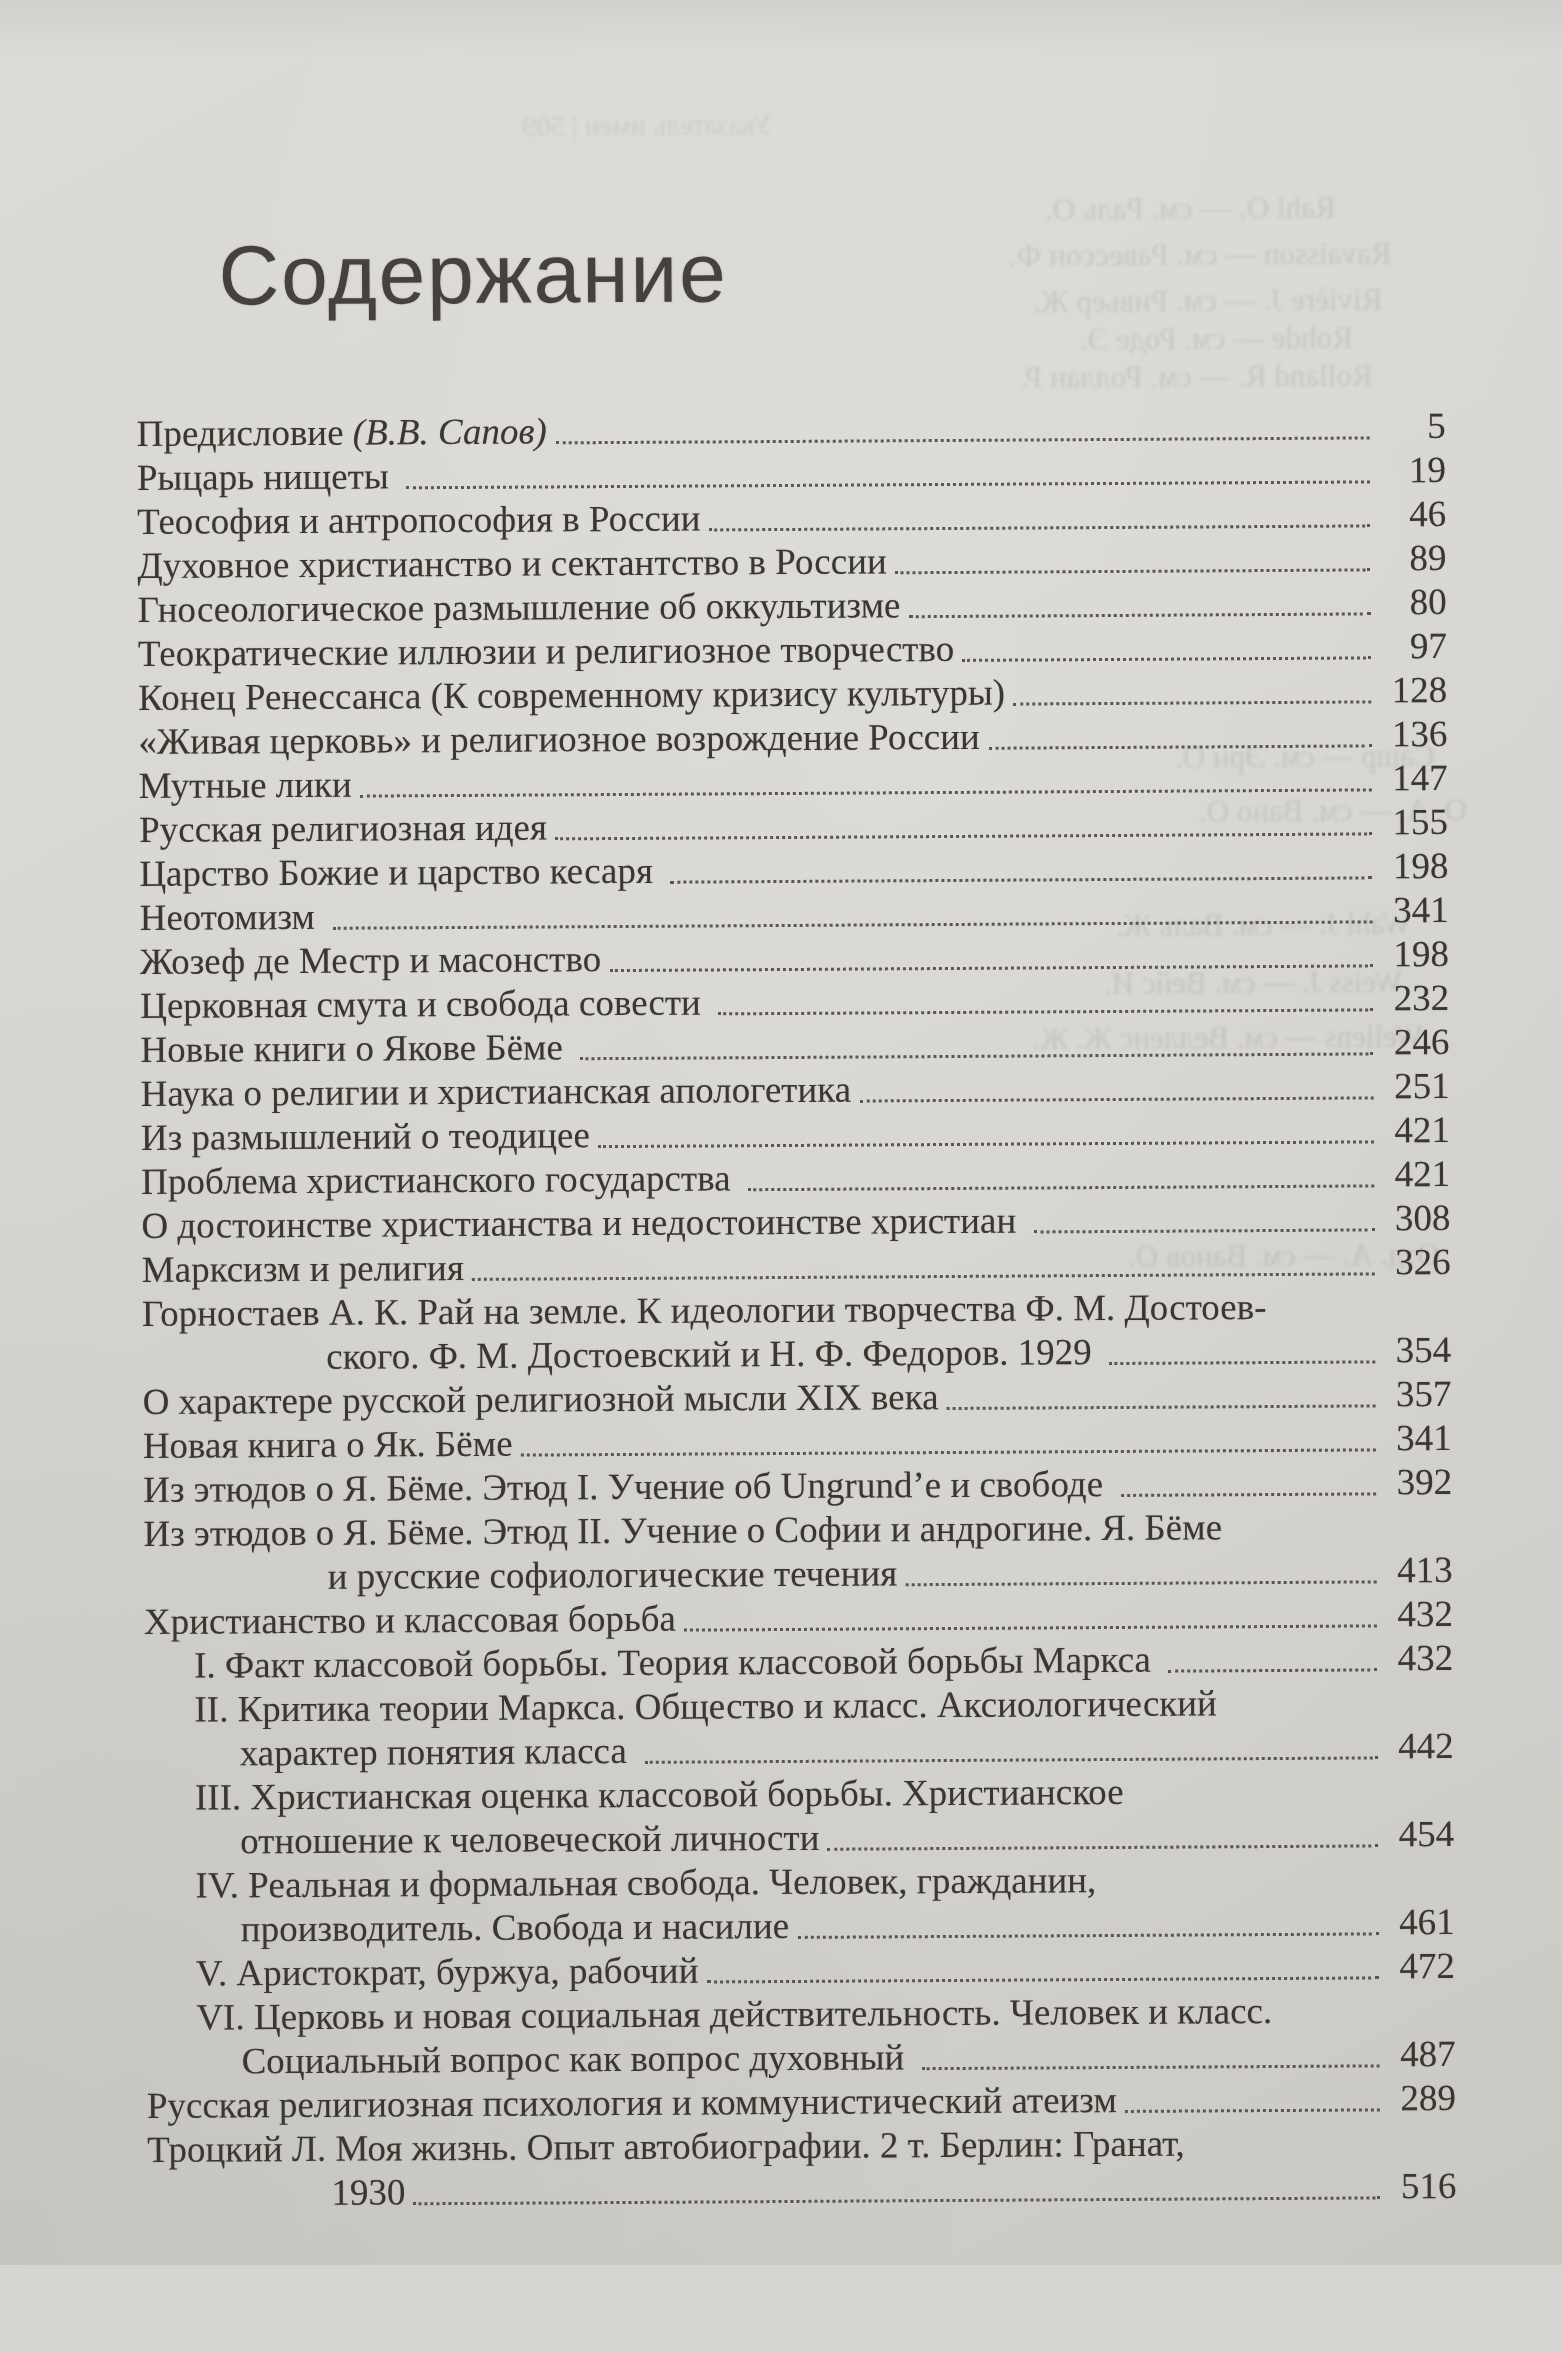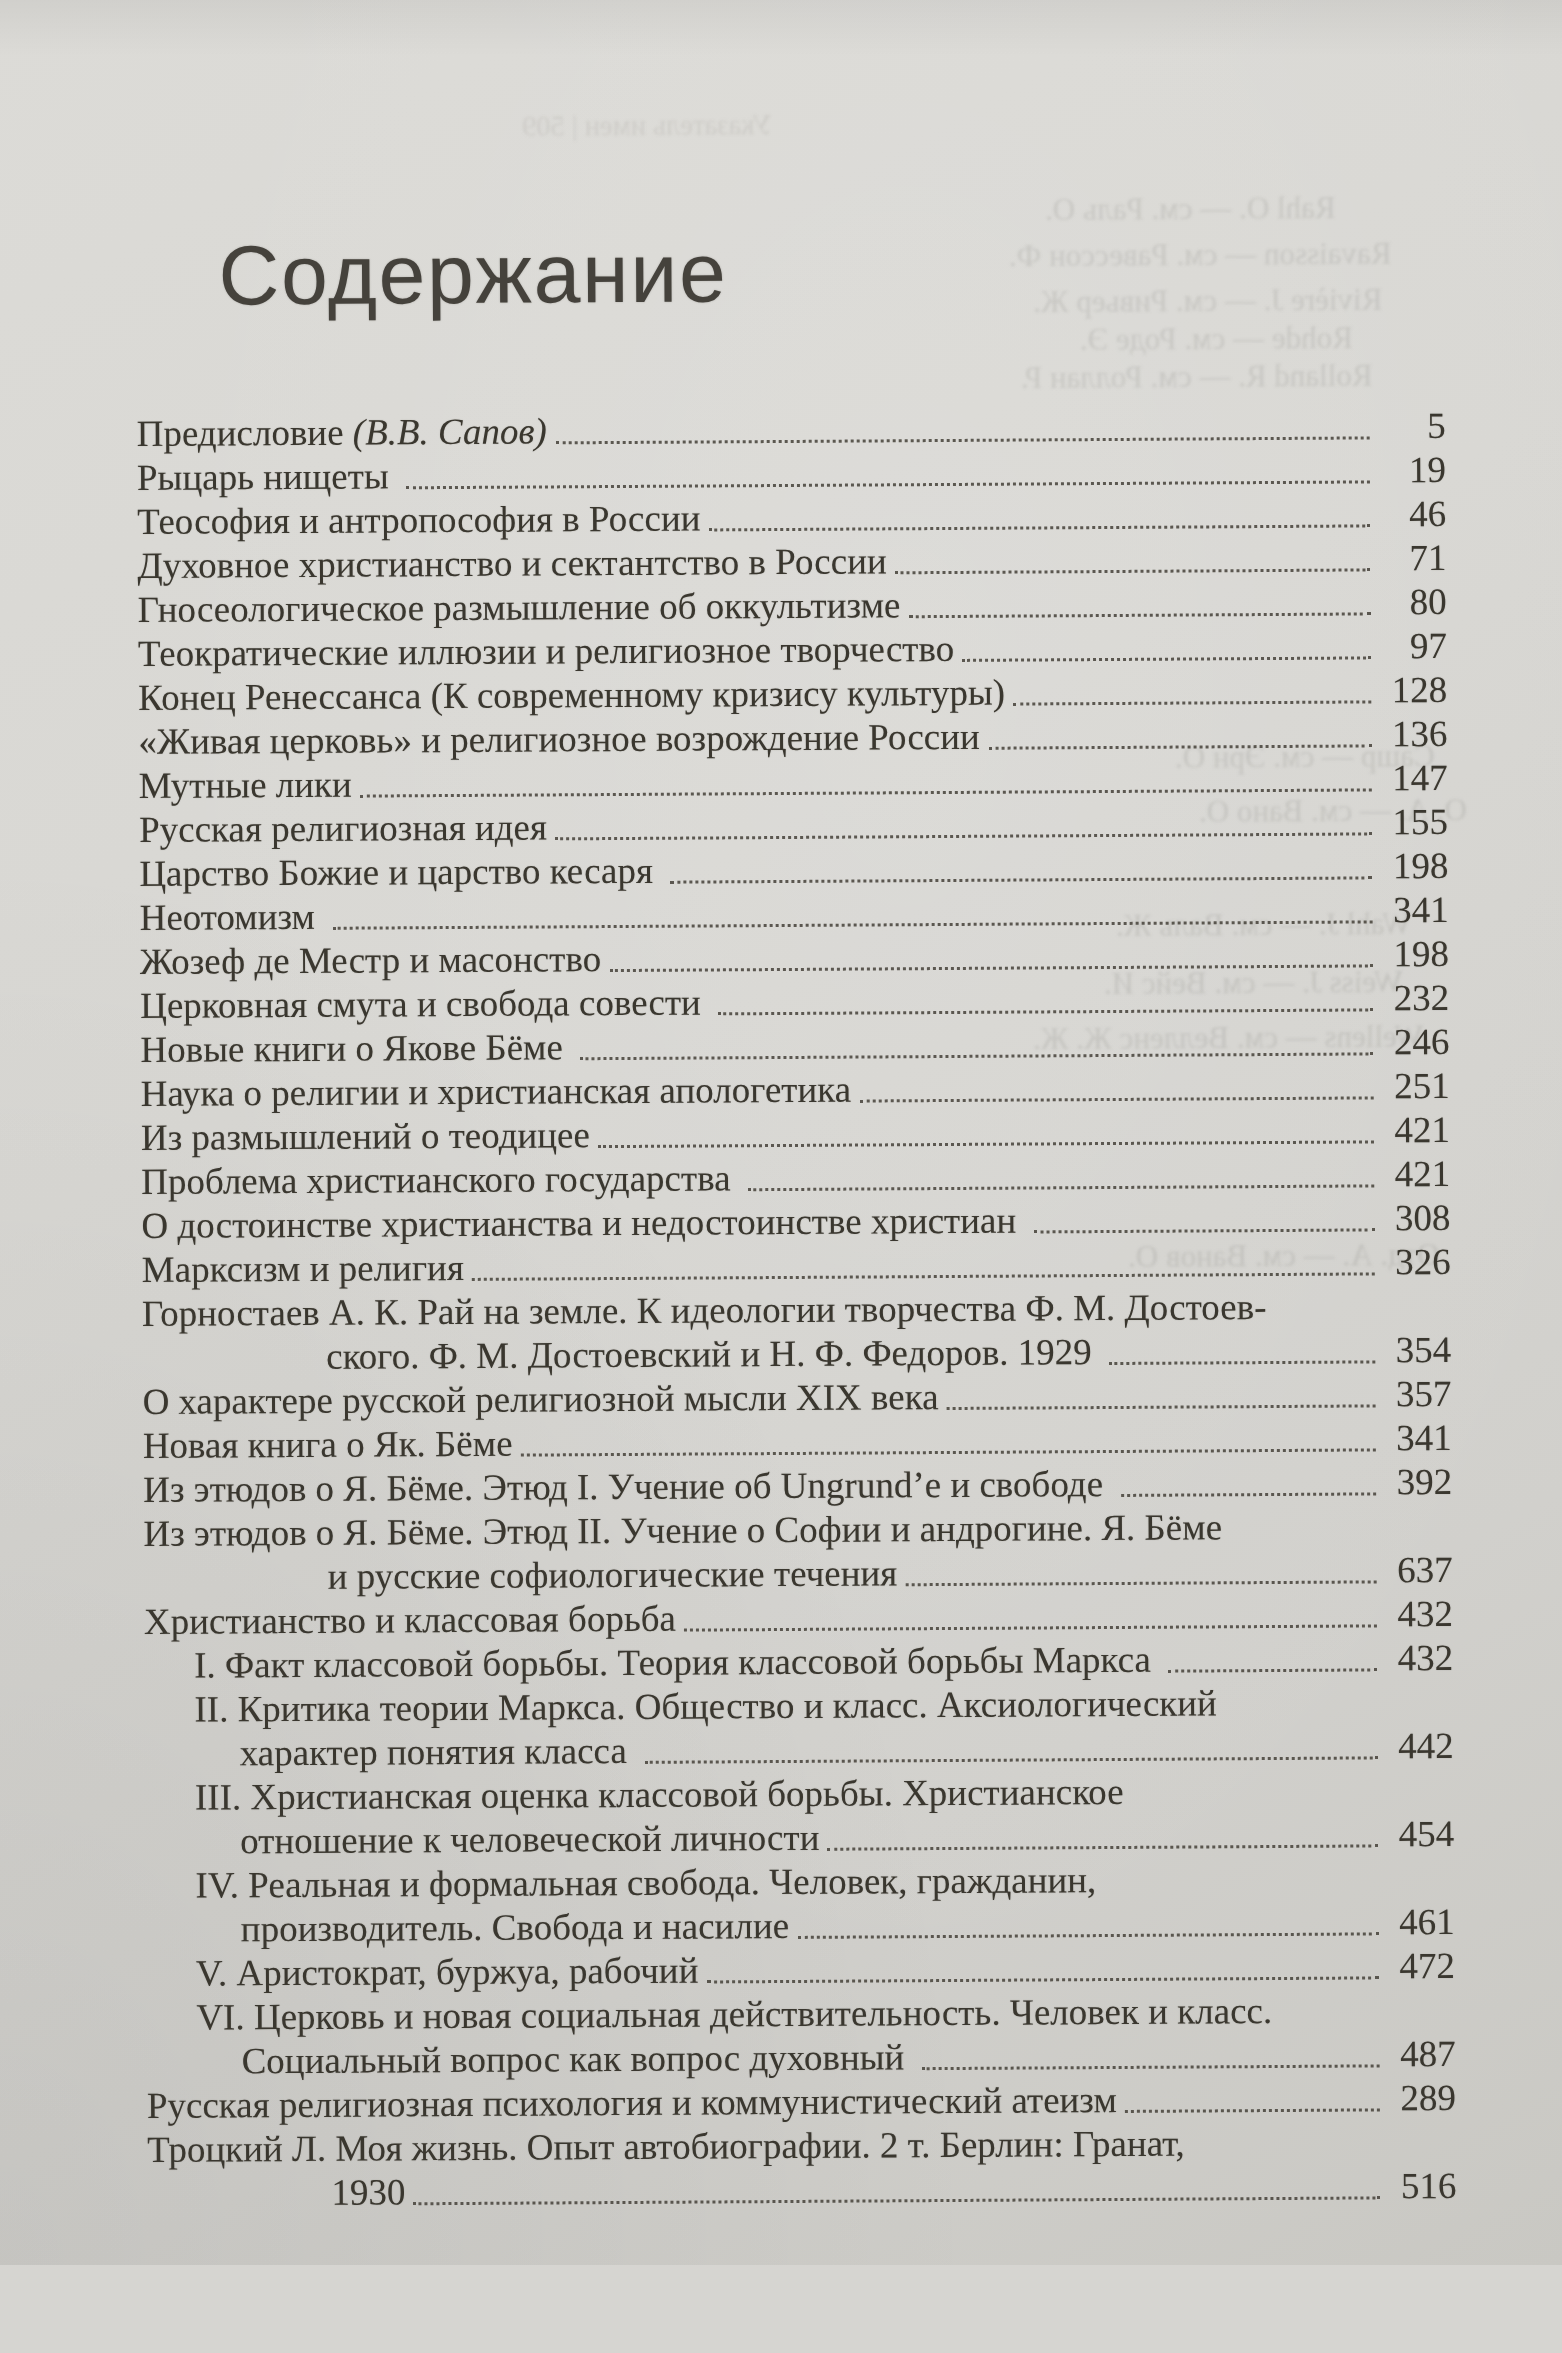--- a/index.html
+++ b/index.html
@@ -96,21 +96,21 @@
           <span class="num">19</span>
         </div>
         <div class="row i-main">
           <span class="t">Теософия и антропософия в России</span>
           <span class="dots"></span>
           <span class="num">46</span>
         </div>
         <div class="row i-main">
           <span class="t">Духовное христианство и сектантство в России</span>
           <span class="dots"></span>
-          <span class="num">71</span>
+          <span class="num">89</span>
         </div>
         <div class="row i-main">
           <span class="t">Гносеологическое размышление об оккультизме</span>
           <span class="dots"></span>
           <span class="num">80</span>
         </div>
         <div class="row i-main">
           <span class="t">Теократические иллюзии и религиозное творчество</span>
           <span class="dots"></span>
           <span class="num">97</span>
@@ -207,21 +207,21 @@
           <span class="t">Из этюдов о Я. Бёме. Этюд I. Учение об Ungrund’е и свободе </span>
           <span class="dots"></span>
           <span class="num">392</span>
         </div>
         <div class="row i-main">
           <span class="t">Из этюдов о Я. Бёме. Этюд II. Учение о Софии и андрогине. Я. Бёме</span>
         </div>
         <div class="row i-maincont">
           <span class="t">и русские софиологические течения</span>
           <span class="dots"></span>
-          <span class="num">637</span>
+          <span class="num">413</span>
         </div>
         <div class="row i-main">
           <span class="t">Христианство и классовая борьба</span>
           <span class="dots"></span>
           <span class="num">432</span>
         </div>
         <div class="row i-sub">
           <span class="t">I. Факт классовой борьбы. Теория классовой борьбы Маркса </span>
           <span class="dots"></span>
           <span class="num">432</span>

